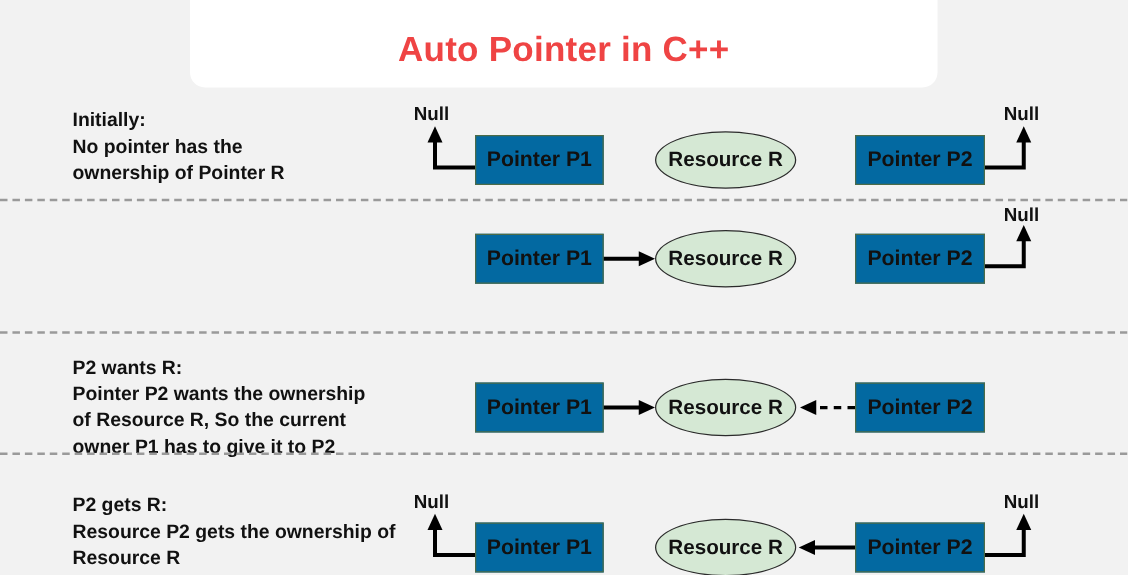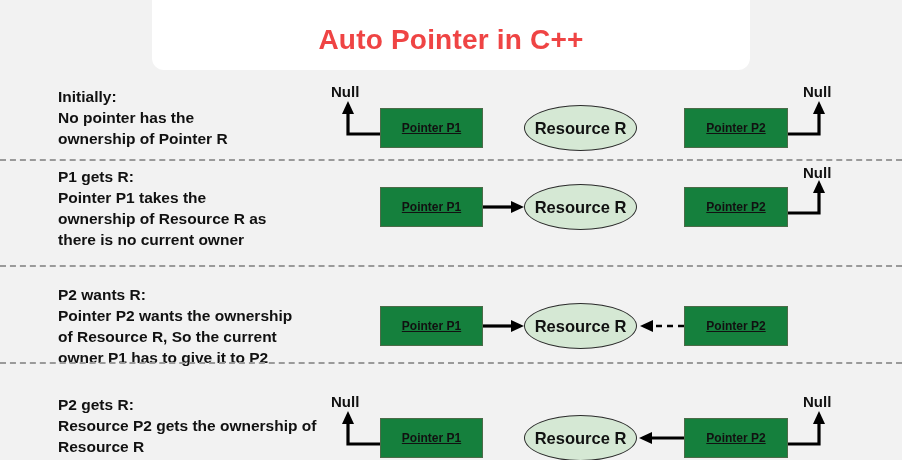--- a/index.html
+++ b/index.html
@@ -68,31 +68,30 @@
     line-height: 21px;
     margin-left: 44px;
   }
   .desc .lead {
     display: block;
   }
 
   
   .node-box {
     position: absolute;
-    background: #15803d;
+    background: #0369a1;
     border: 1.6px solid #4b6b48;
     box-sizing: border-box;
     display: flex;
     align-items: center;
     justify-content: center;
-    font-size: 12px;
-    font-weight: 700;
-    color: #111111;
-    white-space: nowrap;
-    text-decoration: underline;
+    font-size: 17px;
+    font-weight: 700;
+    color: #111111;
+    white-space: nowrap;
   }
   .node-ellipse {
     position: absolute;
     background: #d5e8d4;
     border: 1.6px solid #2b2b2b;
     border-radius: 50%;
     box-sizing: border-box;
     display: flex;
     align-items: center;
     justify-content: center;
@@ -142,26 +141,20 @@
     <div class="node-box" style="left:684px;top:22px;width:104px;height:40px;">Pointer P2</div>
 
     <svg class="edge-svg" style="left:786px;top:14px;" width="60" height="50">
       <path d="M 2 34 L 33 34 L 33 10" stroke="#000000" stroke-width="3.2" fill="none"></path>
       <path d="M 33 1 L 27 14 L 39 14 Z" fill="#000000"></path>
     </svg>
   </div>
   <div class="row-divider" style="top:159px;"></div>
 
   <div class="row" style="top:166px;height:99px;">
-    <div class="desc" style="top:0px;">
-      <span class="lead">P1 gets R:</span>
-      <span class="lead">Pointer P1 takes the</span>
-      <span class="lead">ownership of Resource R as</span>
-      <span class="lead">there is no current owner</span>
-    </div>
 
     <div class="null-label" style="left:803px;top:-2px;">Null</div>
 
     <div class="node-box" style="left:380px;top:21px;width:103px;height:40px;">Pointer P1</div>
 
     <svg class="edge-svg" style="left:483px;top:33px;" width="48" height="20">
       <path d="M 0 8 L 32 8" stroke="#000000" stroke-width="3.2" fill="none"></path>
       <path d="M 41 8 L 28 2 L 28 14 Z" fill="#000000"></path>
     </svg>
 

